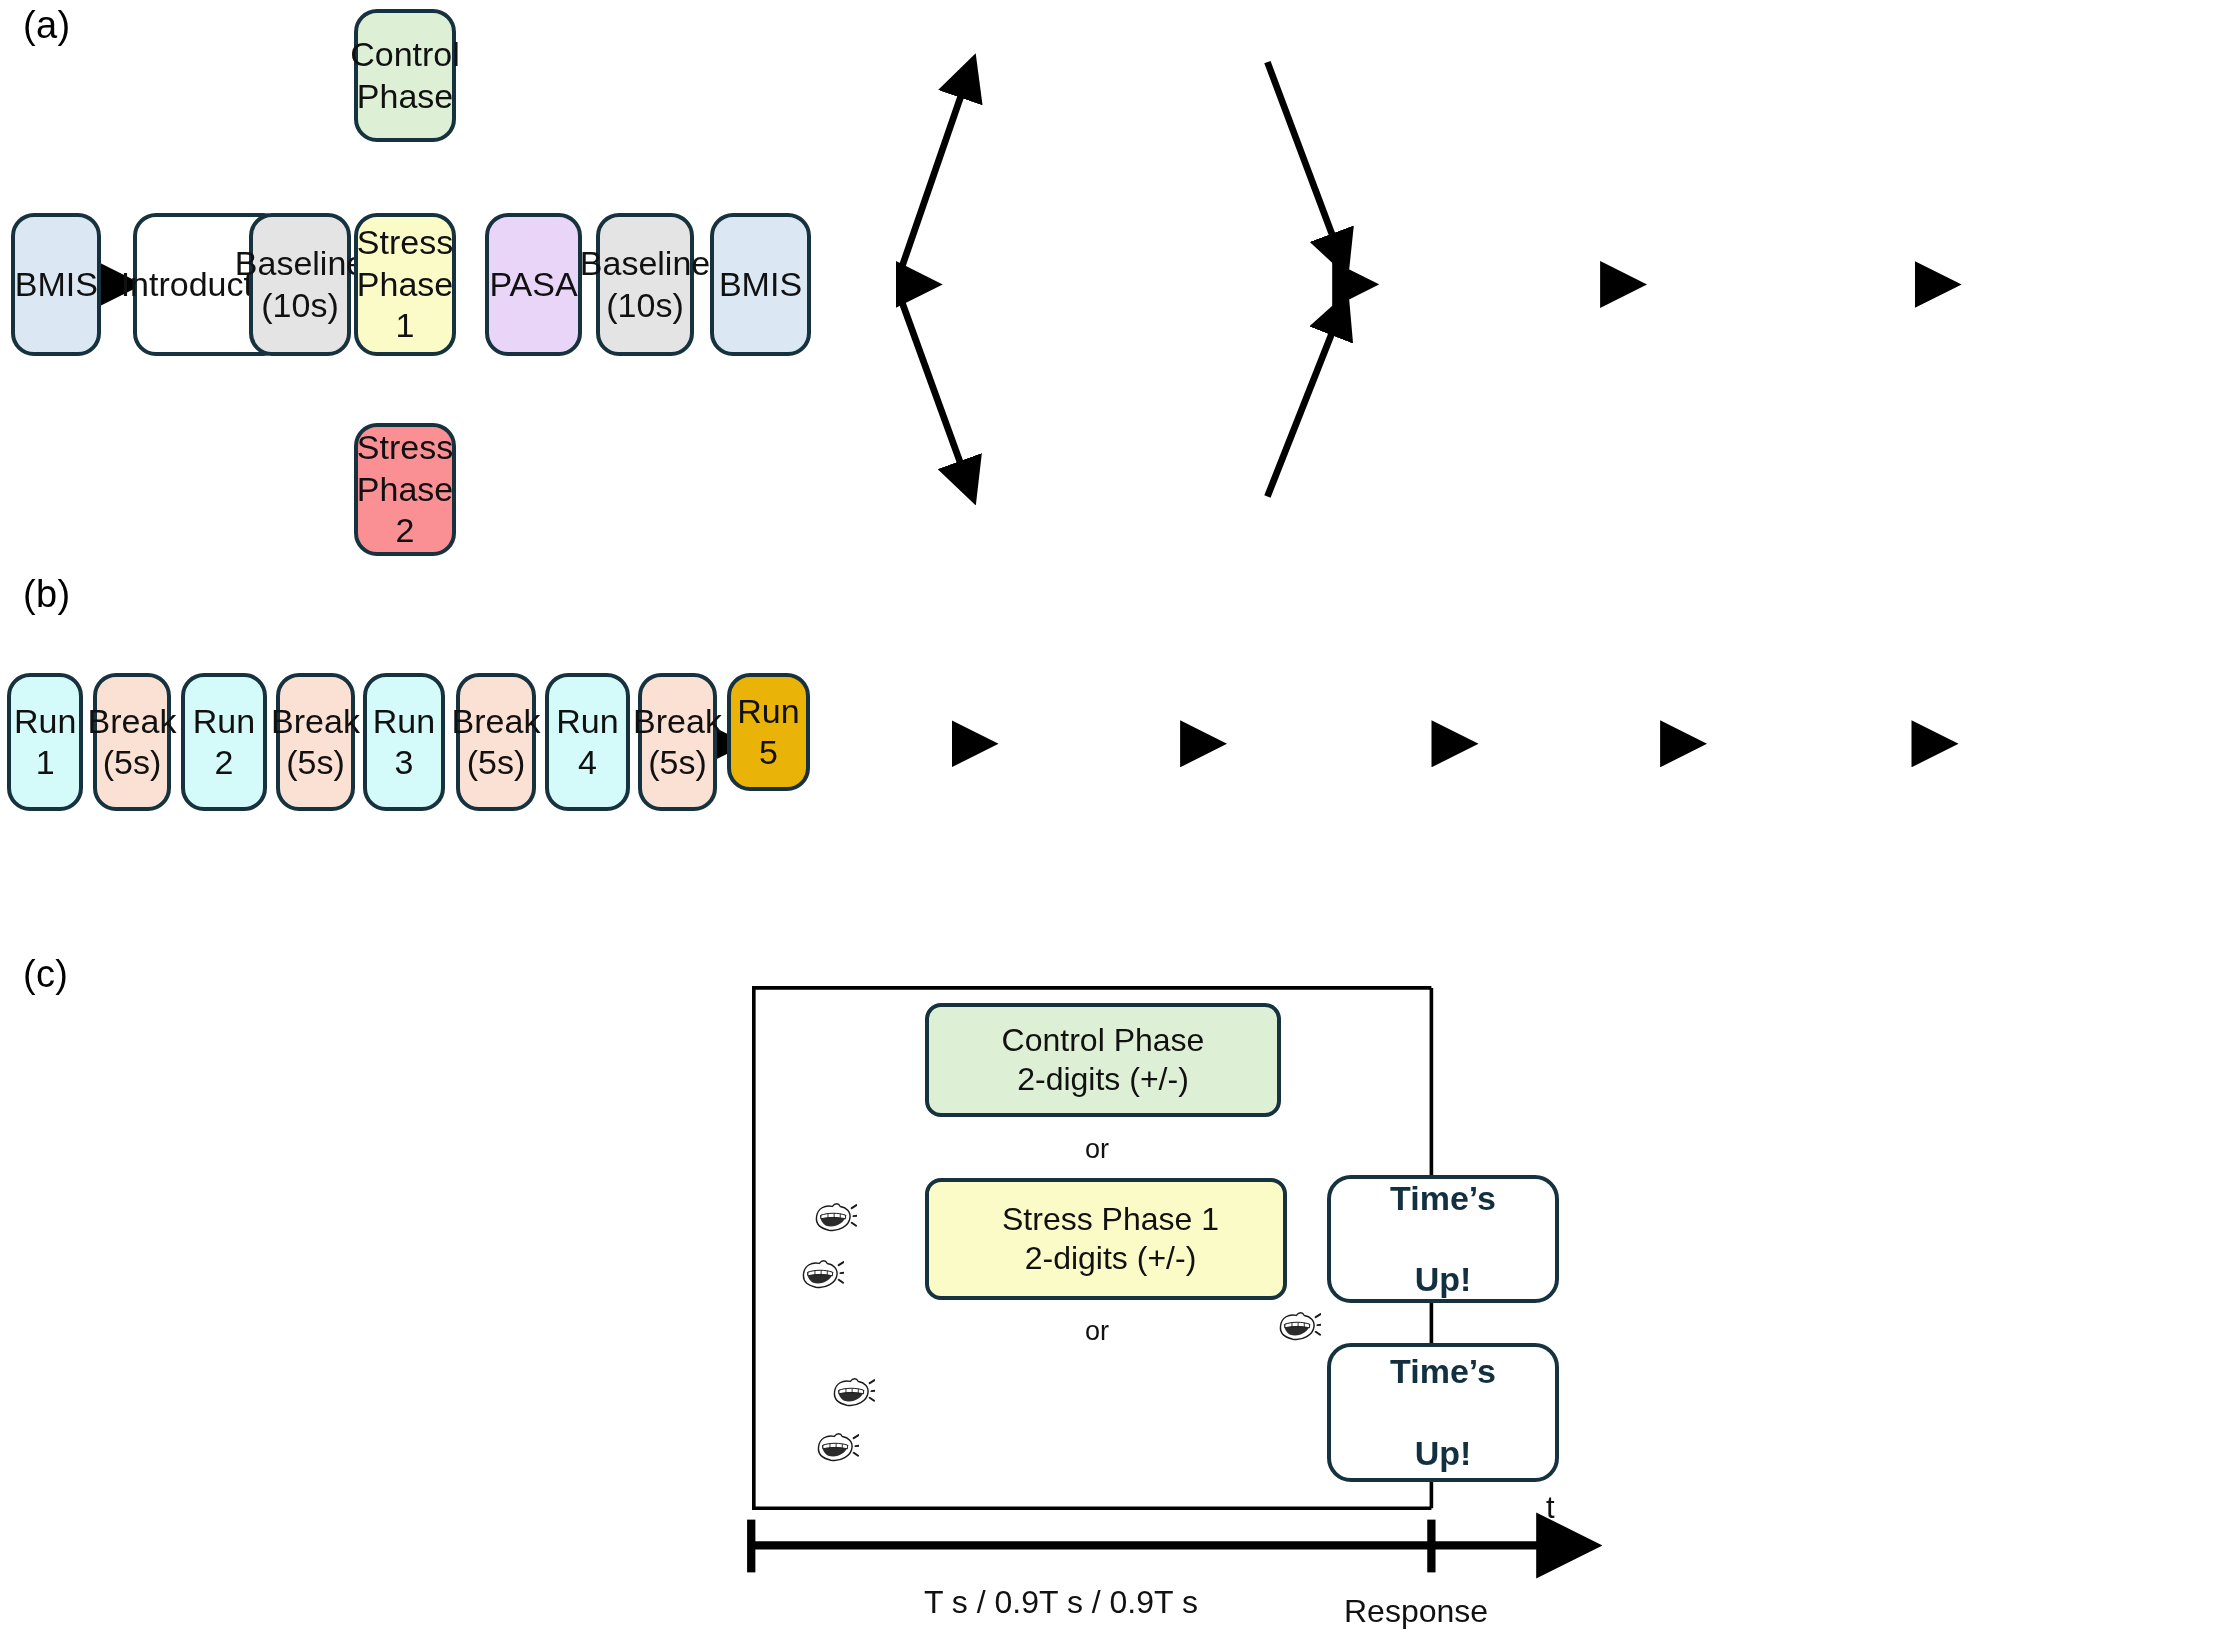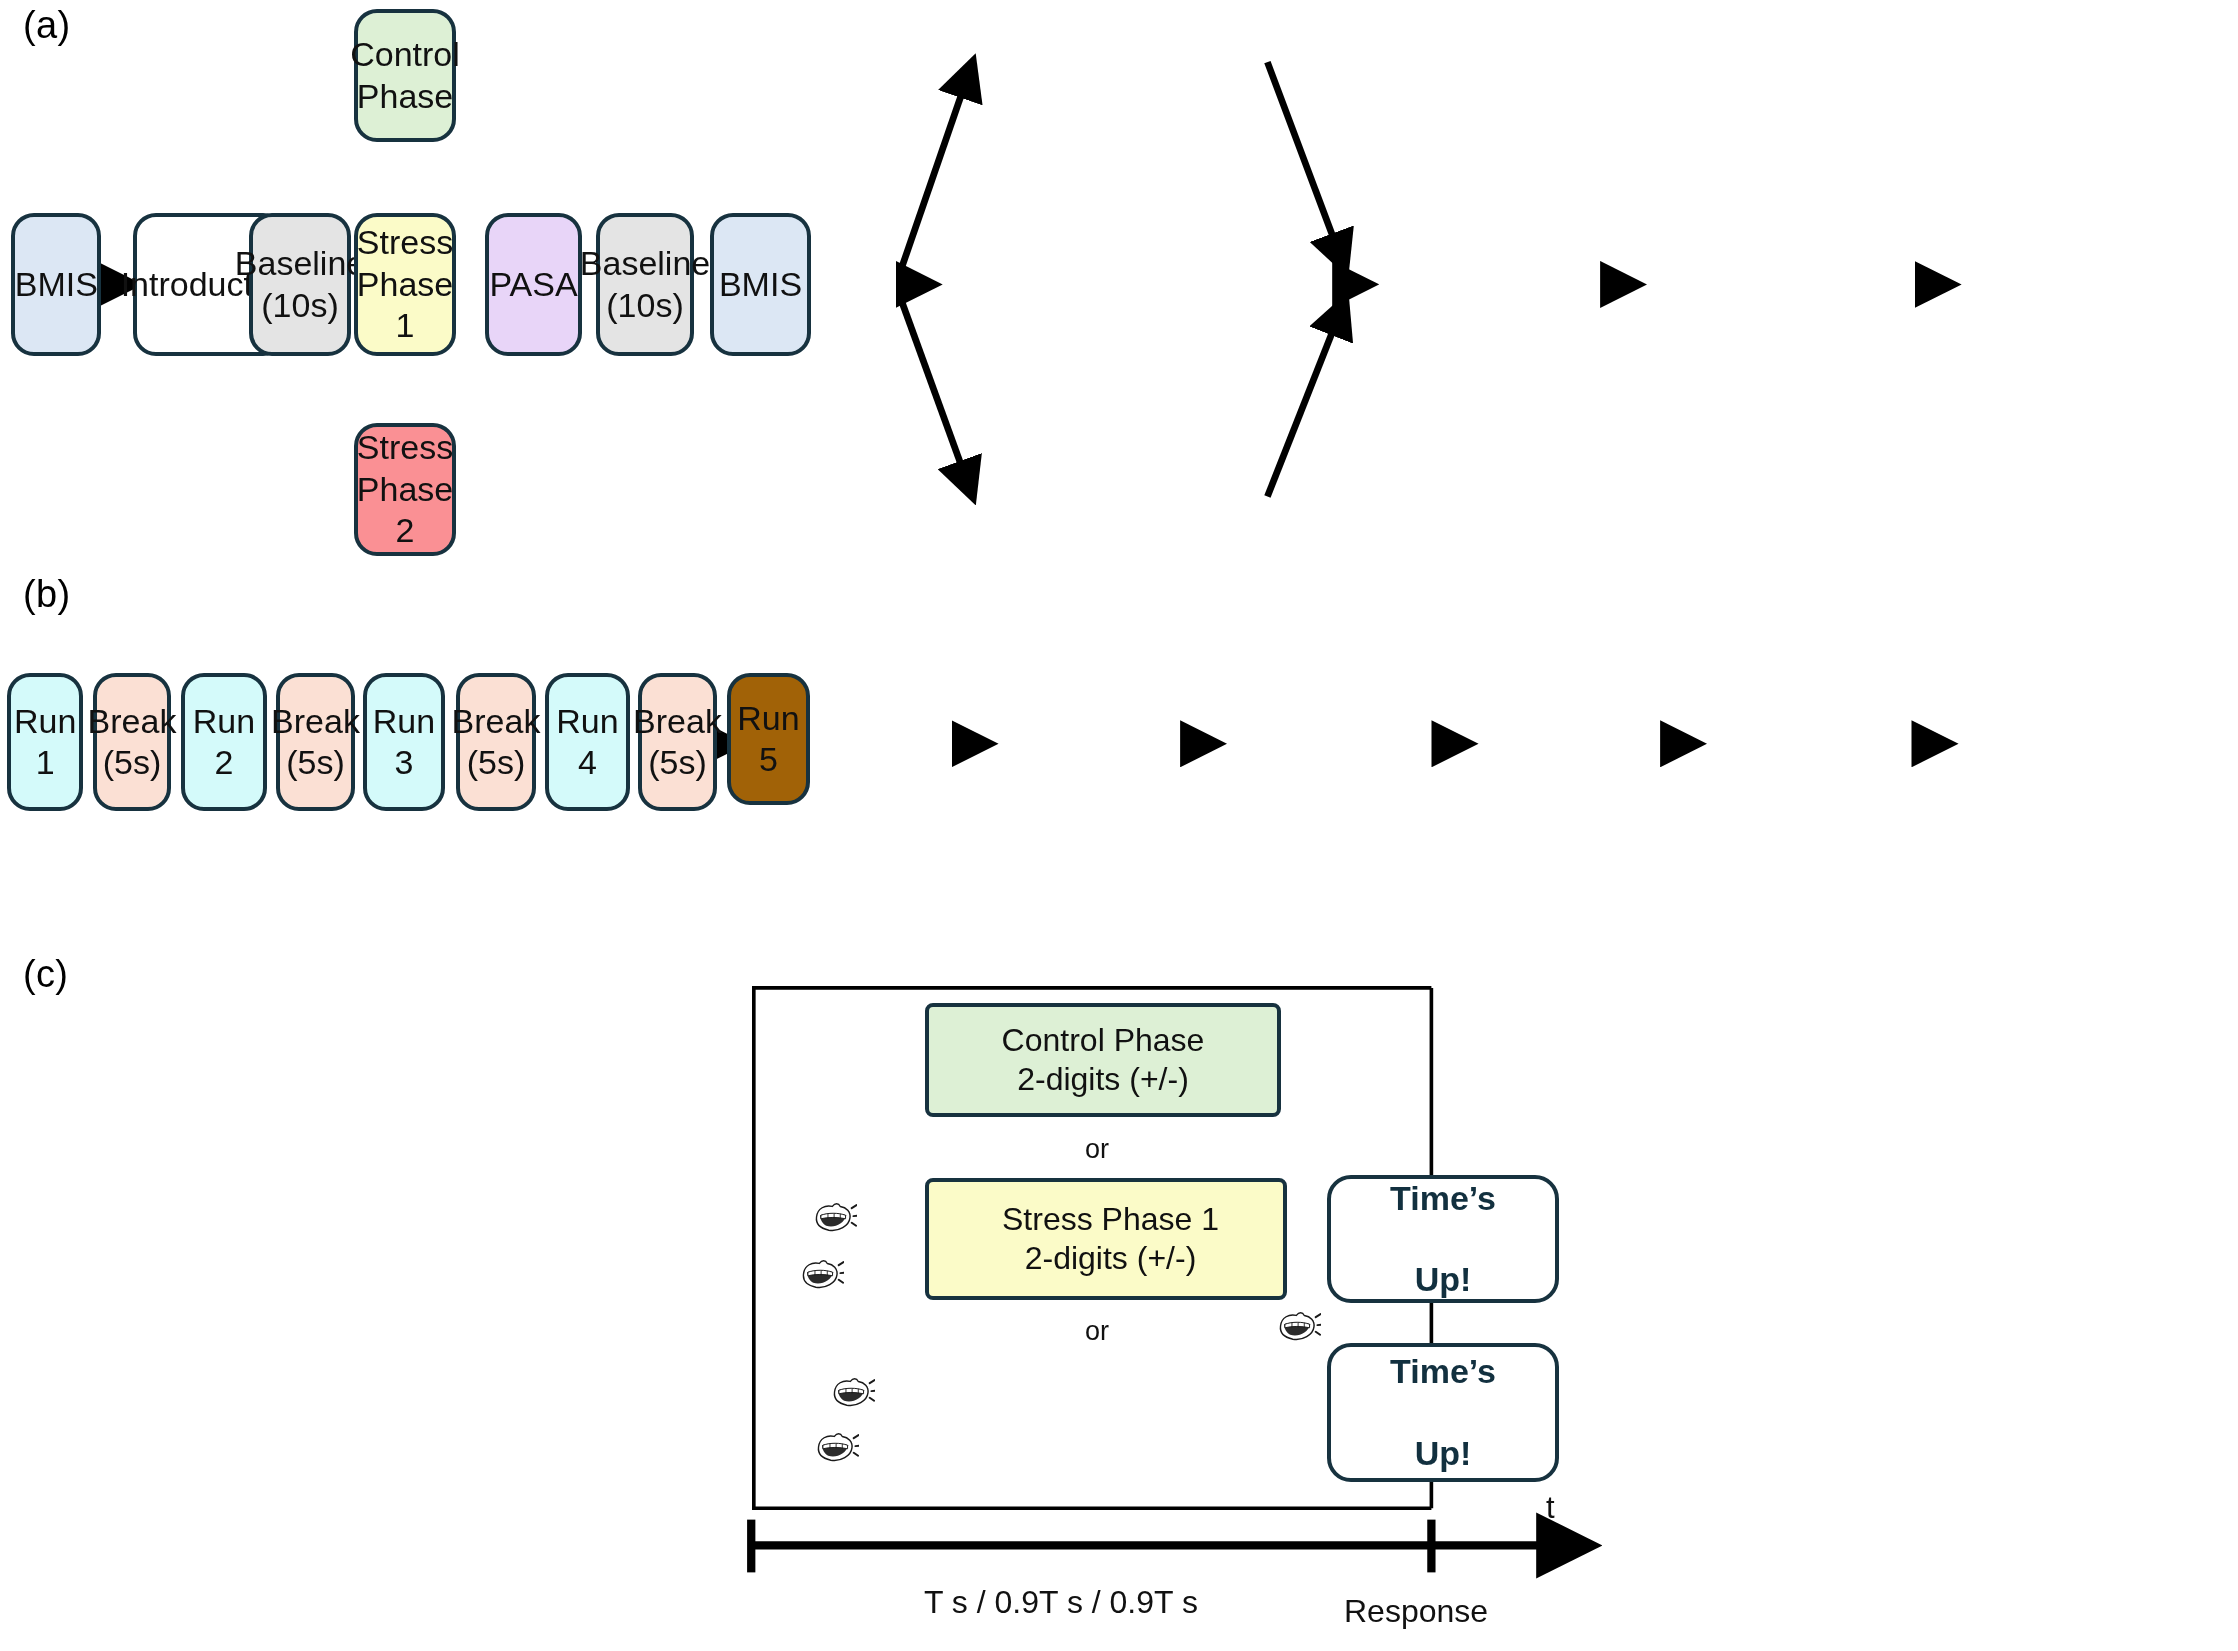--- a/index.html
+++ b/index.html
@@ -33,21 +33,21 @@
     align-items:center;
     justify-content:center;
     text-align:center;
     font-size:34px;
     line-height:1.22;
     color:#111;
     background:#ffffff;
   }
   .box .l2{display:block;}
   
-  .box.c-box{border-radius:8px;}
+  .box.c-box{border-radius:16px;}
   .box.timeup{
     font-weight:bold;
     color:#12303f;
     background:#ffffff;
     border-radius:24px;
     gap:40px;
   }
   
   svg.overlay{
     position:absolute;
@@ -214,21 +214,21 @@
 
   <div class="box" style="left:545px; top:673px; width:85px; height:138px; background:#d4fafa;">
     <span>Run 4</span>
   </div>
 
   <div class="box" style="left:638px; top:673px; width:79px; height:138px; background:#fbe0d4;">
     <span>Break</span>
     <span class="l2">(5s)</span>
   </div>
 
-  <div class="box" style="left:727px; top:673px; width:83px; height:132px; background:#a16207;">
+  <div class="box" style="left:727px; top:673px; width:83px; height:118px; background:#eab308;">
     <span>Run 5</span>
   </div>
 
   <div class="panel-label" style="left:23px; top:953px;">(c)</div>
 
   <div class="box c-box" style="left:925px; top:1003px; width:356px; height:114px; background:#ddf0d5; font-size:32px;">
     <span>Control Phase</span>
     <span class="l2">2-digits (+/-)</span>
   </div>
 

